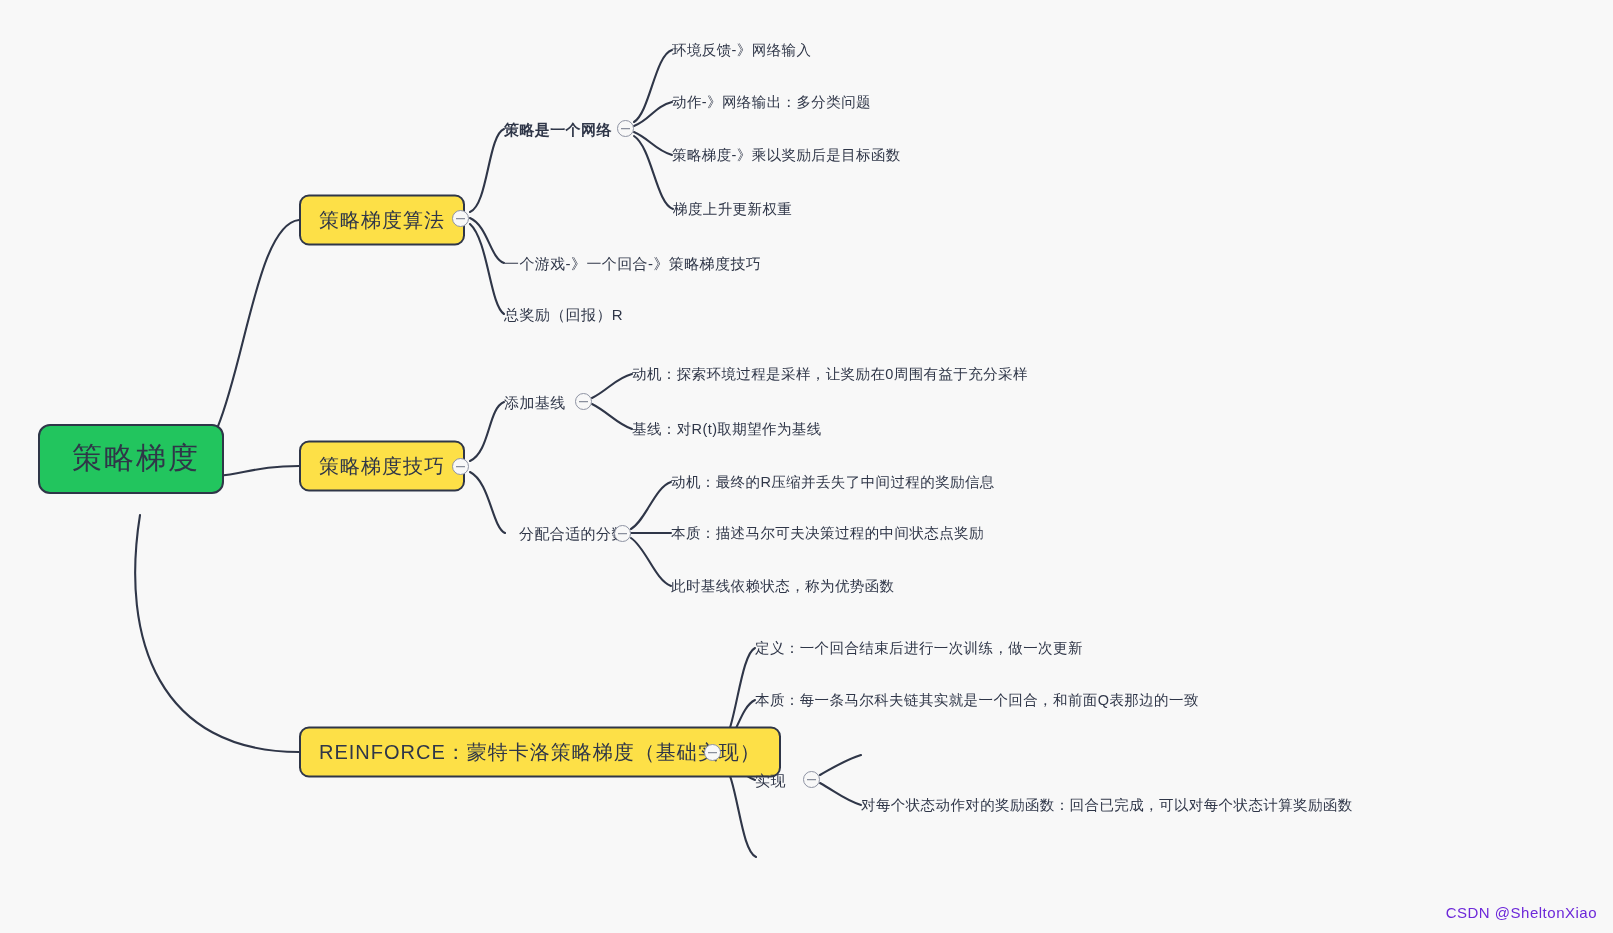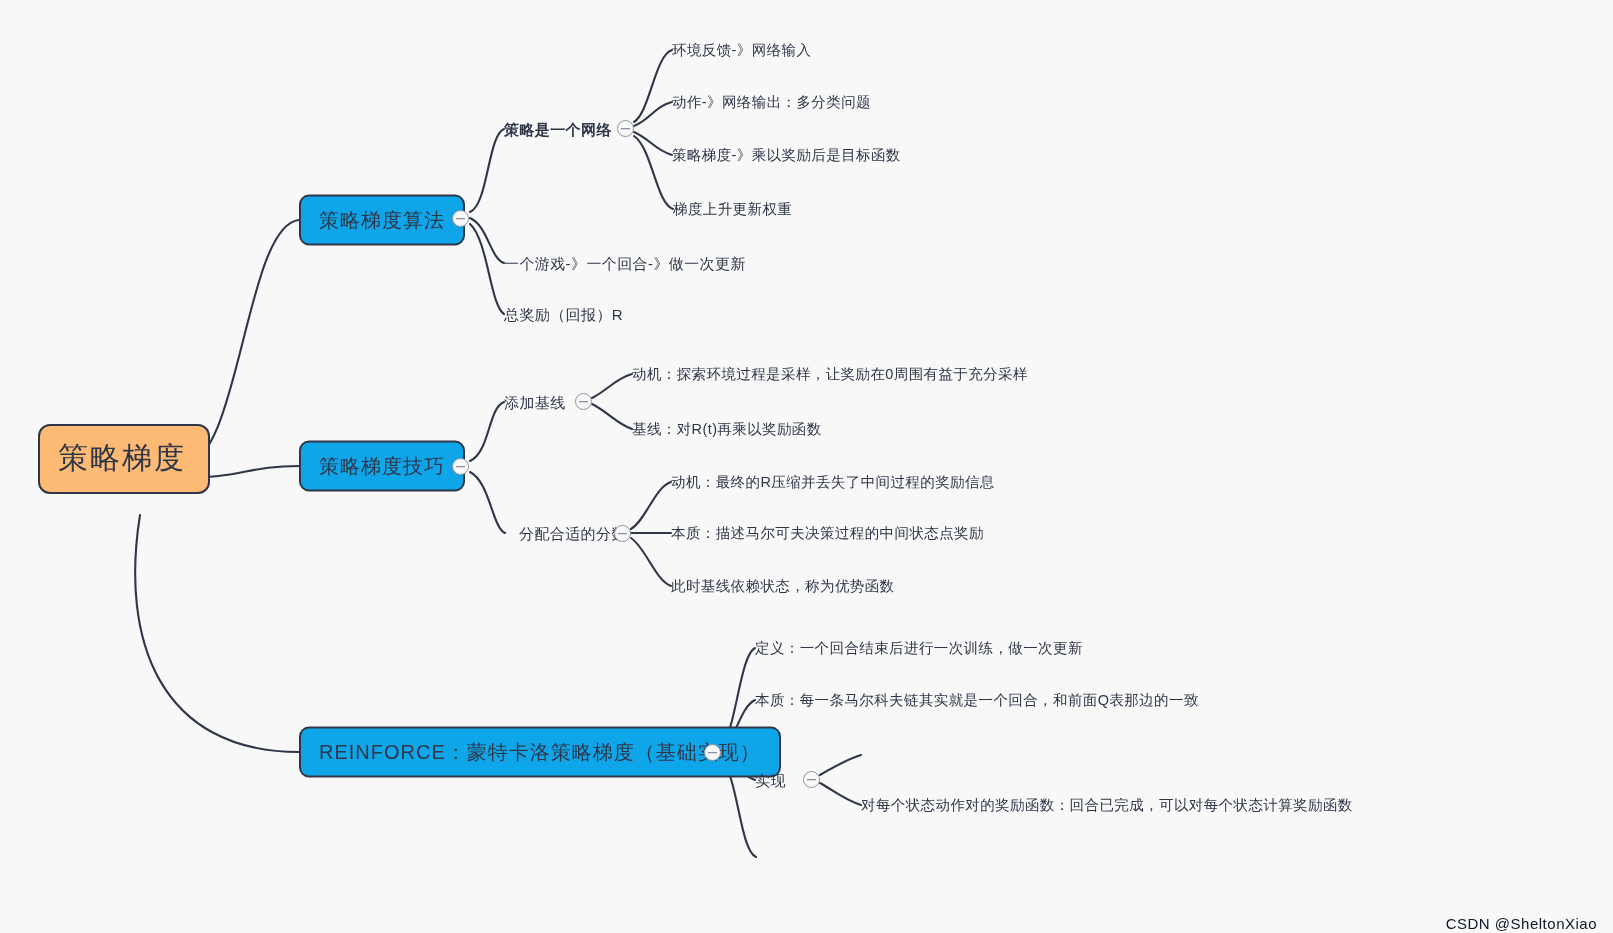--- a/index.html
+++ b/index.html
@@ -22,30 +22,30 @@
   .node {
     position: absolute;
     color: #2f3648;
     white-space: nowrap;
     line-height: 1;
   }
   
   .node.root {
     border: 2px solid #2f3648;
     border-radius: 12px;
-    background: #fdba74;
+    background: #22c55e;
     font-size: 30px;
-    padding: 17px 22px 19px 18px;
+    padding: 17px 22px 19px 32px;
     letter-spacing: 2px;
   }
   
   .node.branch {
     border: 2px solid #2f3648;
     border-radius: 10px;
-    background: #0ea5e9;
+    background: #fde047;
     font-size: 20px;
     padding: 13px 18px 14px 18px;
     letter-spacing: 1px;
   }
   
   .node.leaf {
     font-size: 15px;
     letter-spacing: 0.4px;
     padding: 2px 0;
   }
@@ -63,22 +63,22 @@
   .toggle::before {
     content: "";
     position: absolute;
     left: 2.5px; top: 50%;
     width: 9px; height: 1.6px;
     background: #6f7586;
     transform: translateY(-50%);
   }
   #watermark {
     position: absolute;
-    right: 16px; bottom: 1px;
-    color: #0f172a;
+    right: 16px; bottom: 12px;
+    color: #6d28d9;
     font-size: 15px;
     letter-spacing: 0.5px;
   }
 </style>
 </head>
 <body>
 
 <div id="mindmap-root">
 
   <svg id="edges" viewBox="0 0 1613 933">
@@ -125,31 +125,31 @@
   <div class="toggle" style="left:452px; top:210px;"></div>
 
   <div class="node leaf" style="left:504px; top:129px; transform:translateY(-50%);font-weight:bold;">策略是一个网络</div>
   <div class="toggle" style="left:617px; top:120px;"></div>
 
   <div class="node leaf sub" style="left:672px; top:50px; transform:translateY(-50%);">环境反馈-》网络输入</div>
   <div class="node leaf sub" style="left:672px; top:102px; transform:translateY(-50%);">动作-》网络输出：多分类问题</div>
   <div class="node leaf sub" style="left:672px; top:155px; transform:translateY(-50%);">策略梯度-》乘以奖励后是目标函数</div>
   <div class="node leaf sub" style="left:673px; top:209px; transform:translateY(-50%);">梯度上升更新权重</div>
 
-  <div class="node leaf" style="left:504px; top:263px; transform:translateY(-50%);">一个游戏-》一个回合-》做一次更新</div>
+  <div class="node leaf" style="left:504px; top:263px; transform:translateY(-50%);">一个游戏-》一个回合-》策略梯度技巧</div>
   <div class="node leaf" style="left:504px; top:314px; transform:translateY(-50%);">总奖励（回报）R</div>
 
   <div class="node branch" style="left:299px; top:466px; transform:translateY(-50%);">策略梯度技巧</div>
   <div class="toggle" style="left:452px; top:458px;"></div>
 
   <div class="node leaf" style="left:504px; top:402px; transform:translateY(-50%);">添加基线</div>
   <div class="toggle" style="left:575px; top:393px;"></div>
 
   <div class="node leaf sub" style="left:632px; top:374px; transform:translateY(-50%);text-align:center;">动机：探索环境过程是采样，让奖励在0周围有益于充分采样</div>
-  <div class="node leaf sub" style="left:632px; top:429px; transform:translateY(-50%);">基线：对R(t)再乘以奖励函数</div>
+  <div class="node leaf sub" style="left:632px; top:429px; transform:translateY(-50%);">基线：对R(t)取期望作为基线</div>
 
   <div class="node leaf" style="left:505px; top:533px; transform:translateY(-50%);margin-left:14px;">分配合适的分数</div>
   <div class="toggle" style="left:614px; top:525px;"></div>
 
   <div class="node leaf sub" style="left:671px; top:482px; transform:translateY(-50%);">动机：最终的R压缩并丢失了中间过程的奖励信息</div>
   <div class="node leaf sub" style="left:671px; top:533px; transform:translateY(-50%);">本质：描述马尔可夫决策过程的中间状态点奖励</div>
   <div class="node leaf sub" style="left:671px; top:586px; transform:translateY(-50%);">此时基线依赖状态，称为优势函数</div>
 
   <div class="node branch" style="left:299px; top:752px; transform:translateY(-50%);">REINFORCE：蒙特卡洛策略梯度（基础实现）</div>
   <div class="toggle" style="left:704px; top:744px;"></div>

